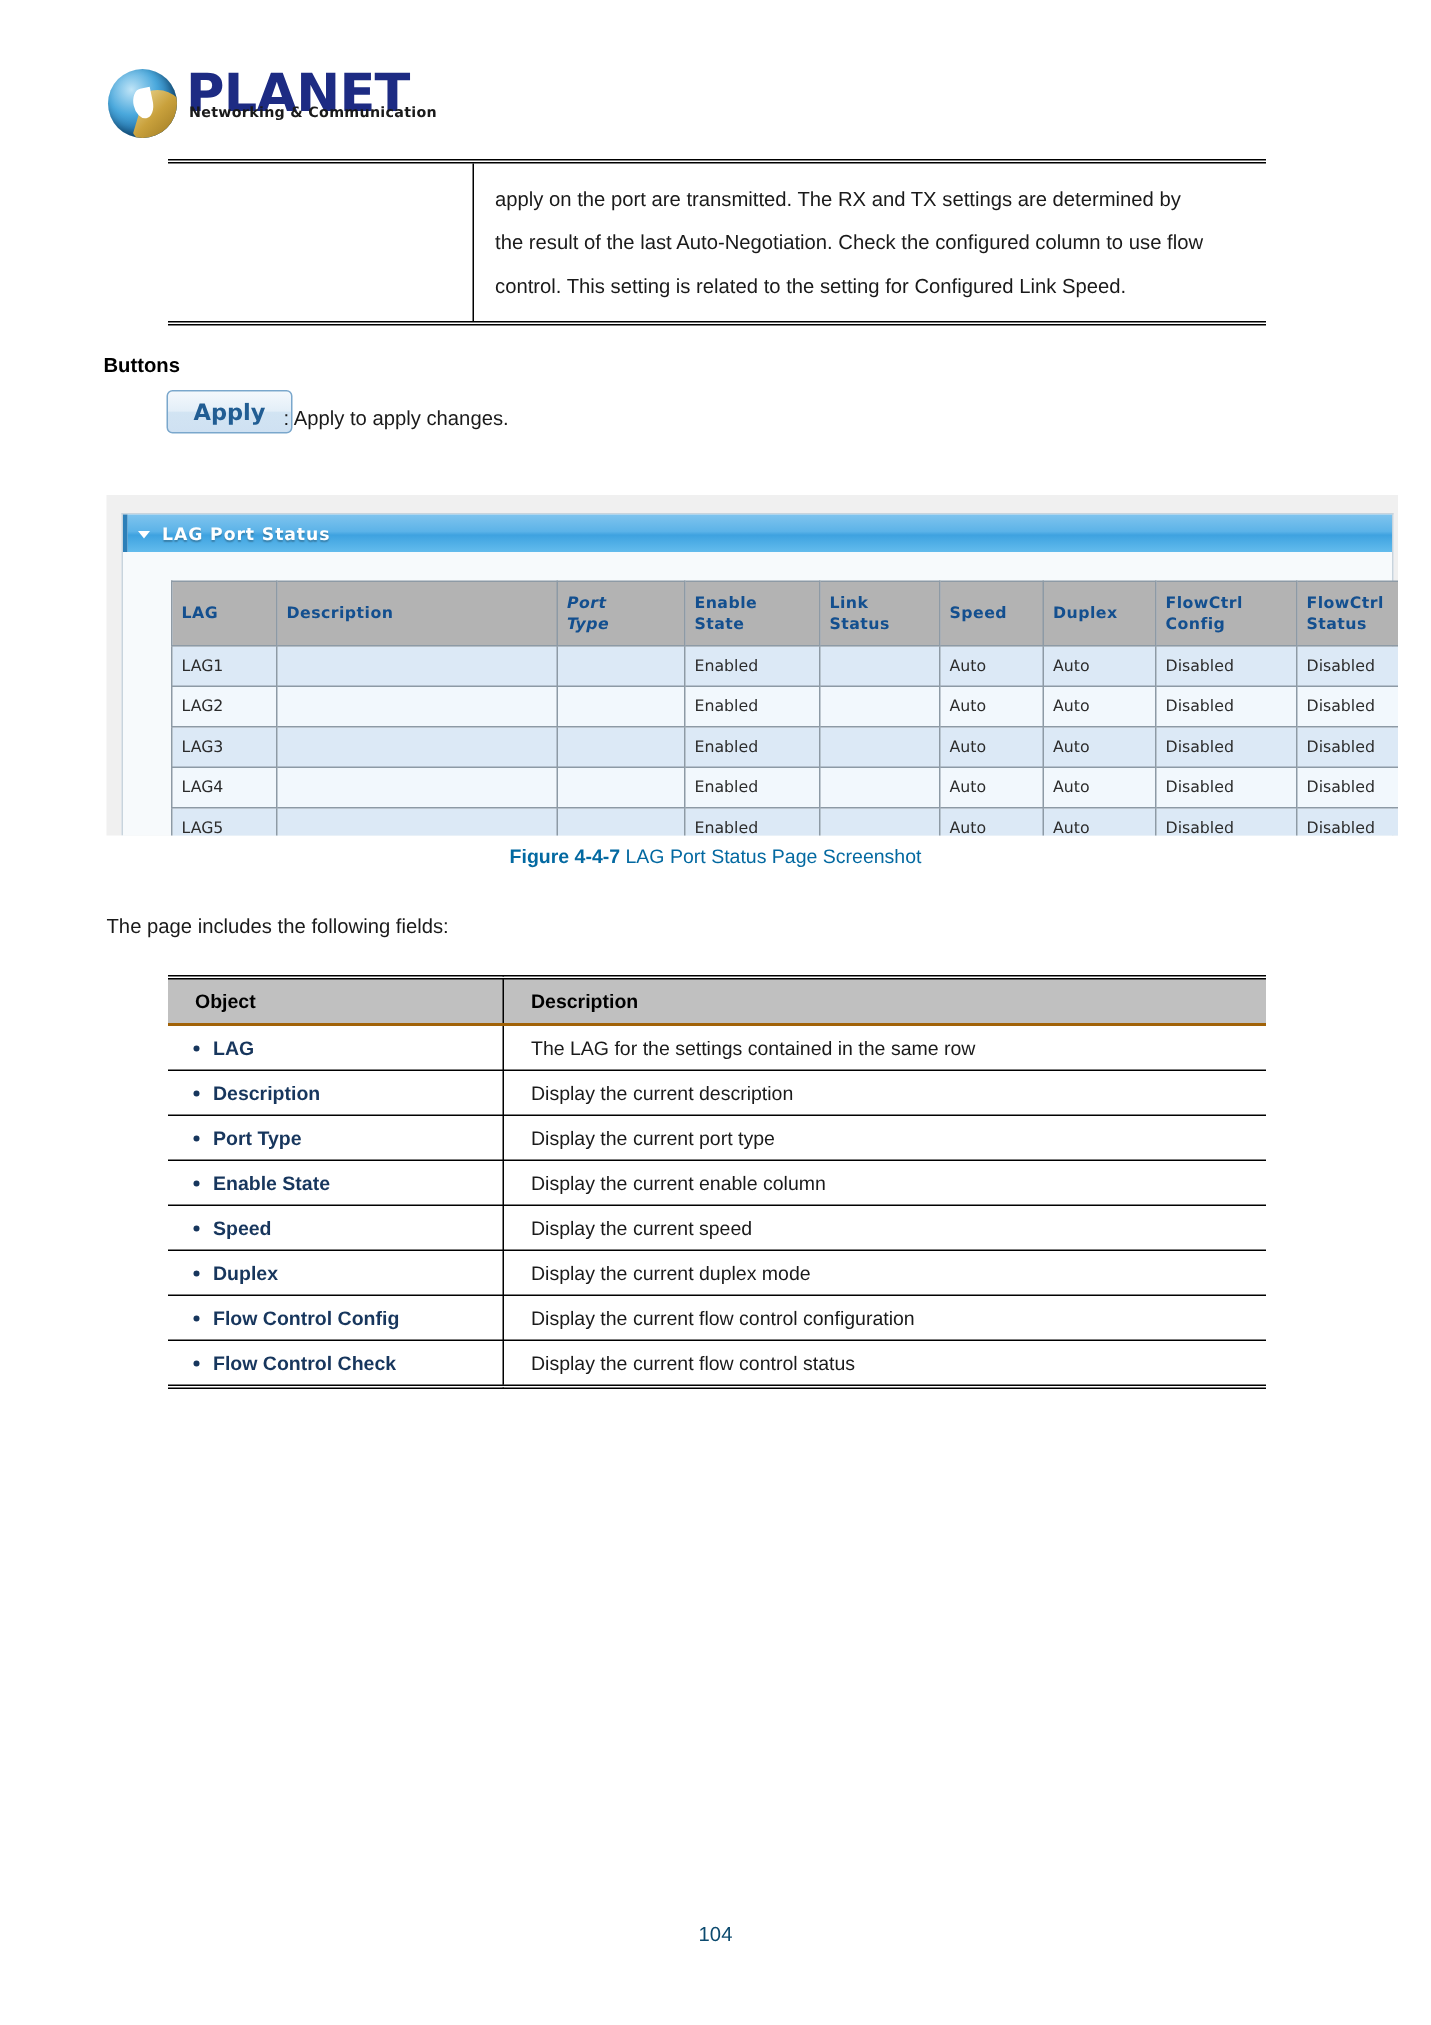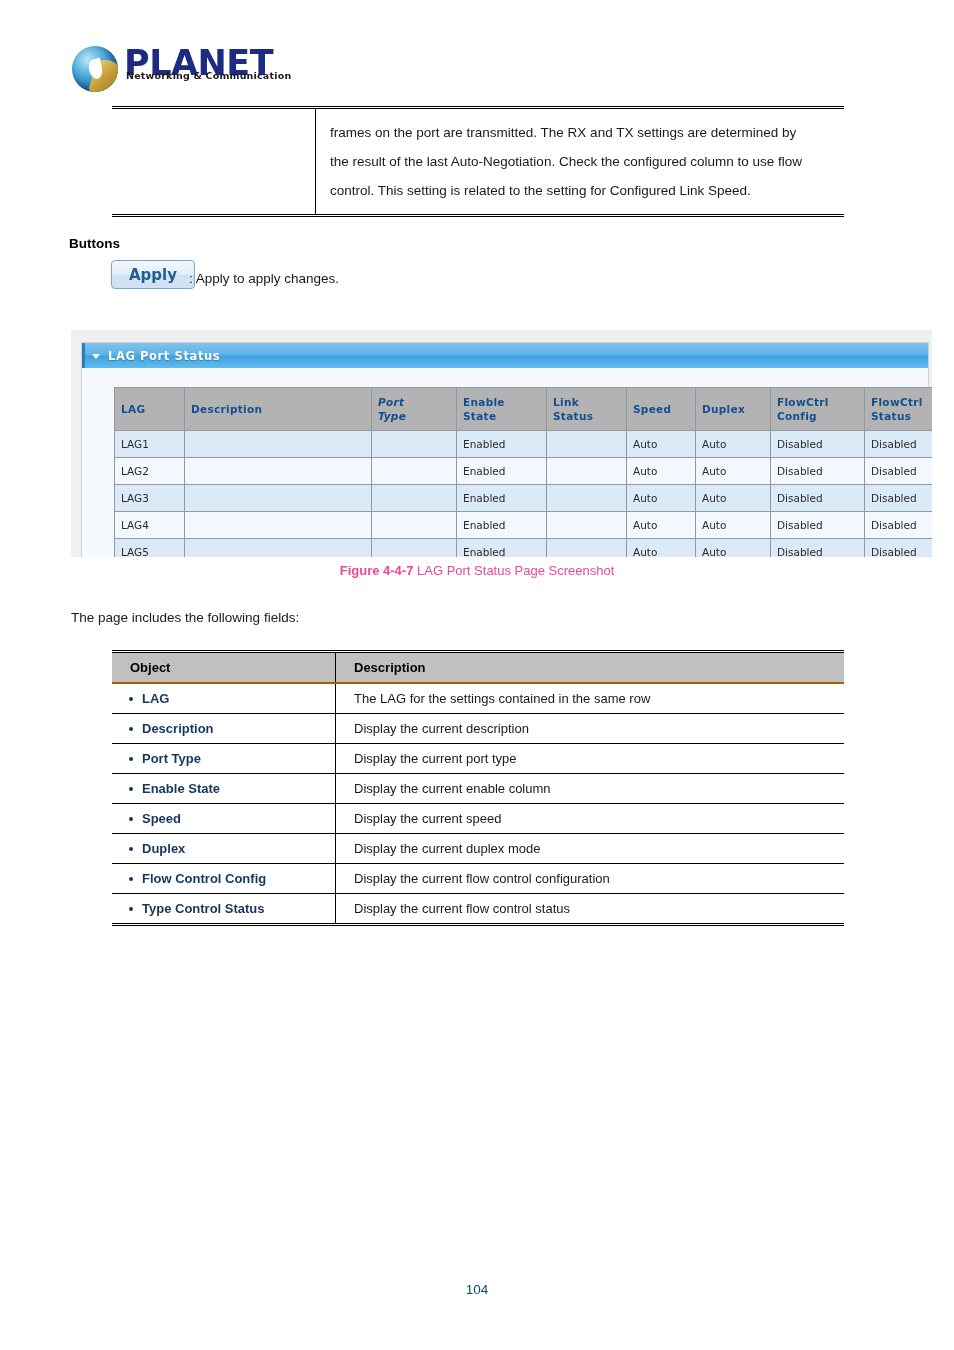--- a/index.html
+++ b/index.html
@@ -237,21 +237,21 @@
   .c-fcs { width: 81px; }
 
   
   .fig-caption {
     position: absolute;
     left: 0;
     top: 563px;
     width: 954px;
     text-align: center;
     font-size: 13px;
-    color: #ec4899;
+    color: #0369a1;
   }
   .fig-caption b { font-weight: bold; }
 
   
   .leadin {
     position: absolute;
     left: 71px;
     top: 610px;
     font-size: 13.5px;
     color: #1a1a1a;
@@ -322,21 +322,21 @@
 <div class="logo-wrap">
   <div class="logo-globe"></div>
   <div class="logo-text">PLANET</div>
   <div class="logo-sub">Networking &amp; Communication</div>
 </div>
 
 <div class="cont-table">
   <div class="cont-inner">
     <div class="cont-left"></div>
     <div class="cont-right">
-      <div>frames on the port are transmitted. The RX and TX settings are determined by</div>
+      <div>apply on the port are transmitted. The RX and TX settings are determined by</div>
       <div>the result of the last Auto-Negotiation. Check the configured column to use flow</div>
       <div>control. This setting is related to the setting for Configured Link Speed.</div>
     </div>
   </div>
 </div>
 
 <div class="buttons-label">Buttons</div>
 <div class="apply-row">
   <div class="apply-btn">Apply</div>
   <div class="apply-caption">: Apply to apply changes.</div>
@@ -485,19 +485,19 @@
     </tr>
     <tr>
       <td class="obj-cell">Duplex</td>
       <td>Display the current duplex mode</td>
     </tr>
     <tr>
       <td class="obj-cell">Flow Control Config</td>
       <td>Display the current flow control configuration</td>
     </tr>
     <tr>
-      <td class="obj-cell">Type Control Status</td>
+      <td class="obj-cell">Flow Control Check</td>
       <td>Display the current flow control status</td>
     </tr>
   </tbody>
 </table>
 
 <div class="pageno">104</div>
 
 </body></html>

